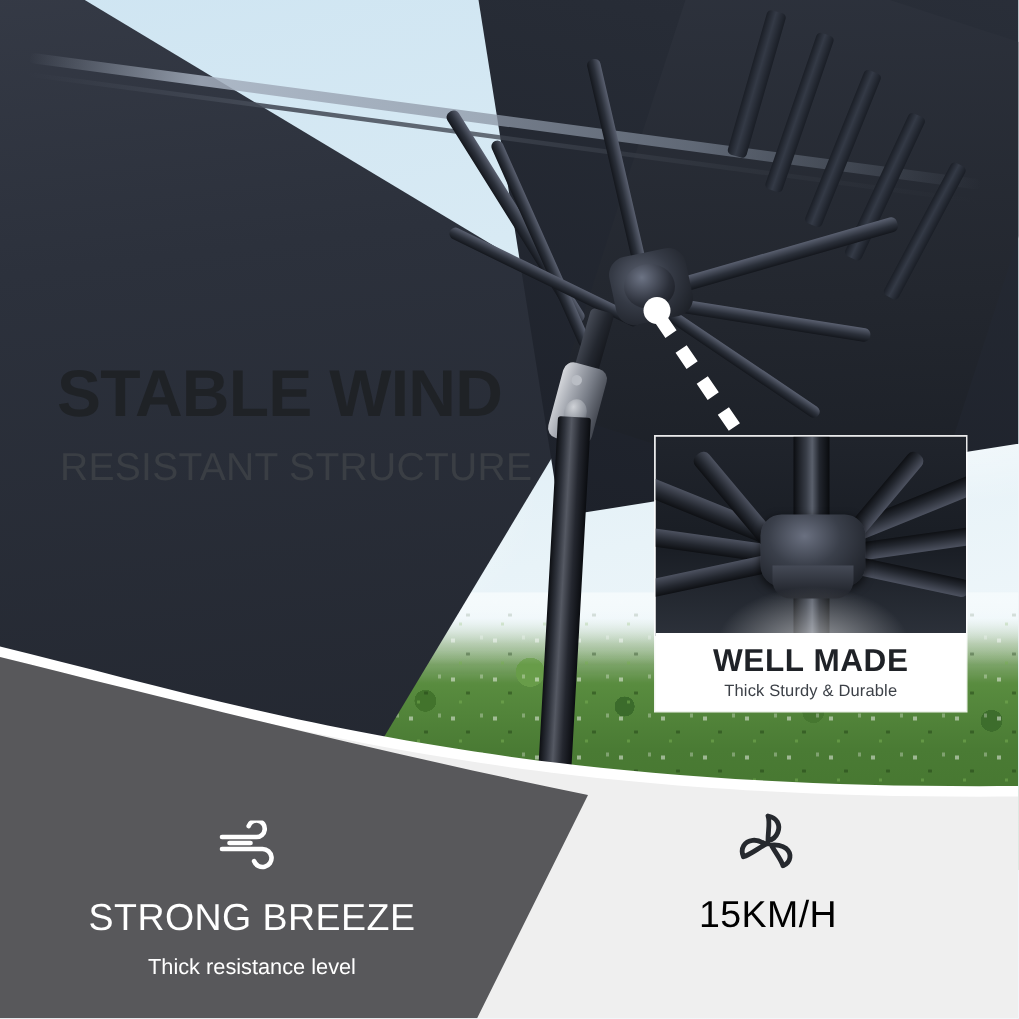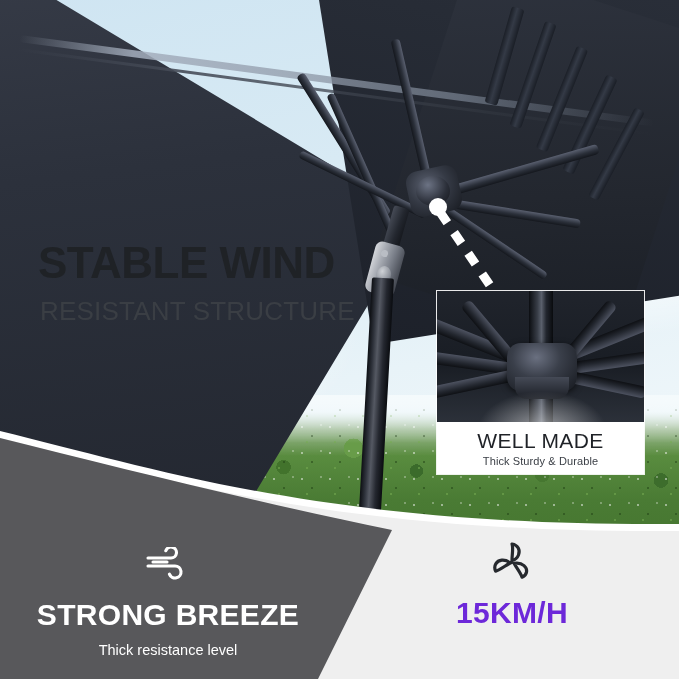--- a/index.html
+++ b/index.html
@@ -193,21 +193,21 @@
   }
   .ib-glow{
     position:absolute;left:40px;top:100px;width:130px;height:40px;
     background:radial-gradient(ellipse at 50% 100%, rgba(255,255,255,.55), rgba(255,255,255,0) 70%);
   }
   .inset-cap{
     position:absolute;left:0;right:0;bottom:0;height:52px;background:#fff;
     display:flex;flex-direction:column;align-items:center;justify-content:center;
   }
   .inset-title{
-    font-size:21px;font-weight:400;color:#1f2227;letter-spacing:.4px;line-height:1;
+    font-size:21px;font-weight:700;color:#1f2227;letter-spacing:.4px;line-height:1;
   }
   .inset-sub{
     margin-top:5px;font-size:11px;color:#3c4047;letter-spacing:.1px;line-height:1;
   }
 
   
   .headline{position:absolute;left:38px;top:241px;}
   .h1{
     font-size:44px;font-weight:700;color:#1f2226;letter-spacing:-0.5px;line-height:1;
     margin:0;
@@ -220,25 +220,25 @@
   
   .bottom{position:absolute;left:0;top:0;width:679px;height:679px;}
 
   .feature{
     position:absolute;text-align:center;width:300px;
   }
   .f-left{left:18px;top:542px;}
   .f-right{left:362px;top:540px;}
   .f-icon{height:44px;display:flex;align-items:center;justify-content:center;}
   .f-title{
-    margin-top:14px;font-size:30px;font-weight:700;letter-spacing:.3px;line-height:1;
+    margin-top:14px;font-size:25px;font-weight:400;letter-spacing:.3px;line-height:1;
   }
   .f-sub{margin-top:13px;font-size:14.5px;font-weight:400;line-height:1;}
   .f-left .f-title,.f-left .f-sub{color:#ffffff;}
-  .f-right .f-title{color:#6d28d9;}
+  .f-right .f-title{color:#000000;}
   .f-right .f-sub{color:#3b3f45;}
 </style>
 </head>
 <body>
 
 <div id="stage">
 
   <div class="sky"></div>
 
   <div class="hedge-wrap">

